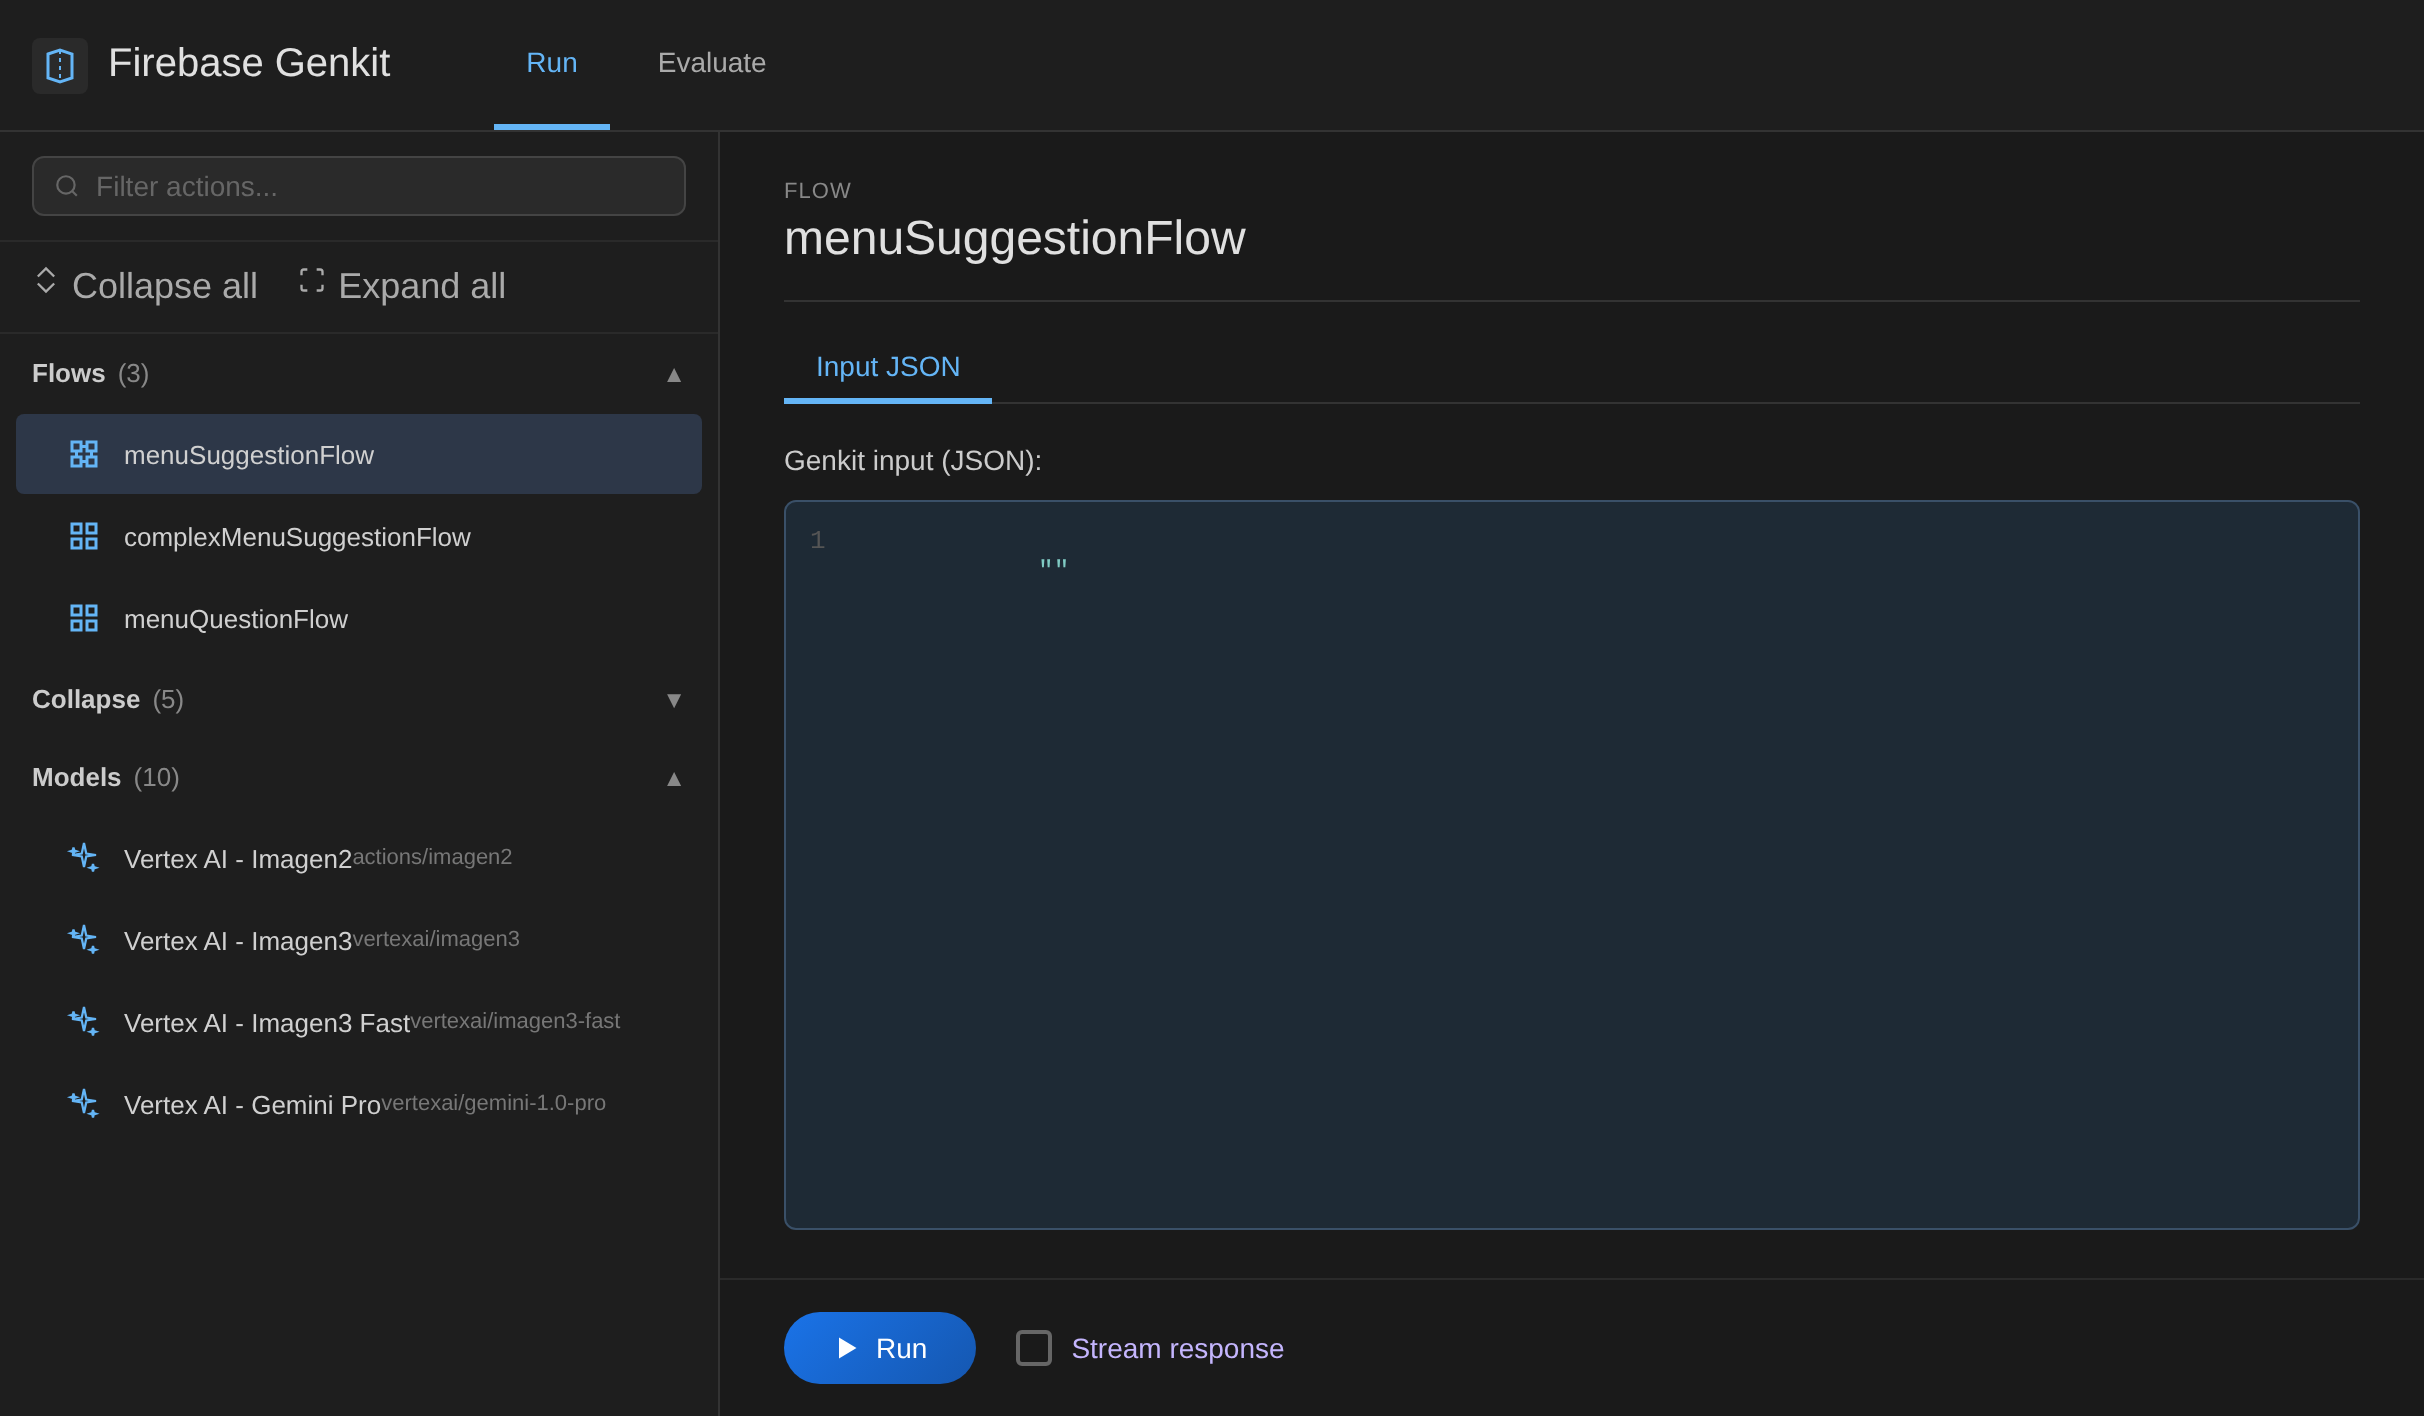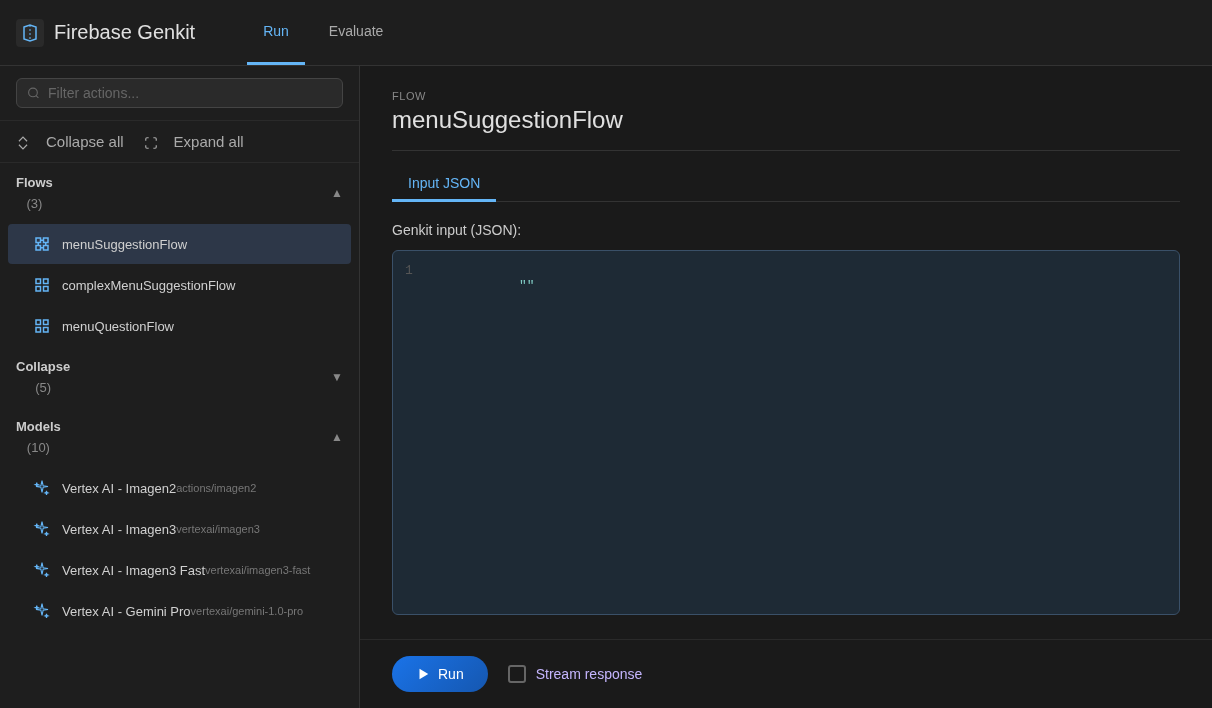--- a/index.html
+++ b/index.html
@@ -120,25 +120,25 @@
     .collapse-expand-row {
       display: flex;
       align-items: center;
       padding: 8px 16px;
       gap: 20px;
       border-bottom: 1px solid #2a2a2a;
     }
 
     .collapse-expand-btn {
       display: flex;
-      align-items: flex-end;
-      gap: 16px;
+      align-items: flex-start;
+      gap: 6px;
       cursor: pointer;
       color: #aaa;
-      font-size: 15px;
+      font-size: 18px;
       background: none;
       border: none;
       padding: 4px 0;
     }
 
     .sidebar-content {
       flex: 1;
       overflow-y: auto;
     }
 
@@ -163,21 +163,20 @@
       cursor: pointer;
     }
 
     .section-title {
       font-size: 13px;
       font-weight: 600;
       color: #ccc;
       display: flex;
       align-items: center;
       gap: 6px;
-      flex-direction: column;
     }
 
     .section-count {
       color: #888;
       font-weight: 400;
     }
 
     .chevron-icon {
       color: #888;
       font-size: 12px;

